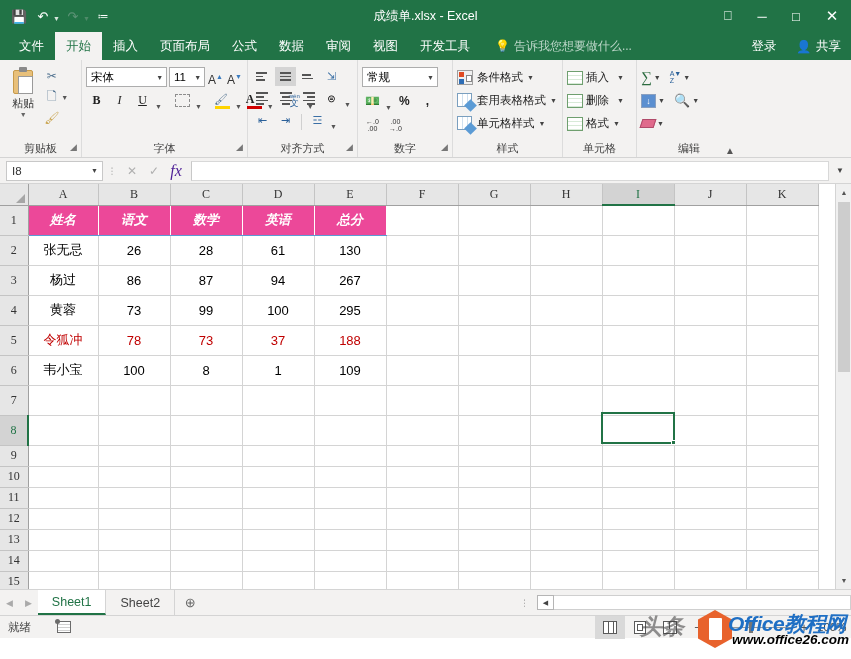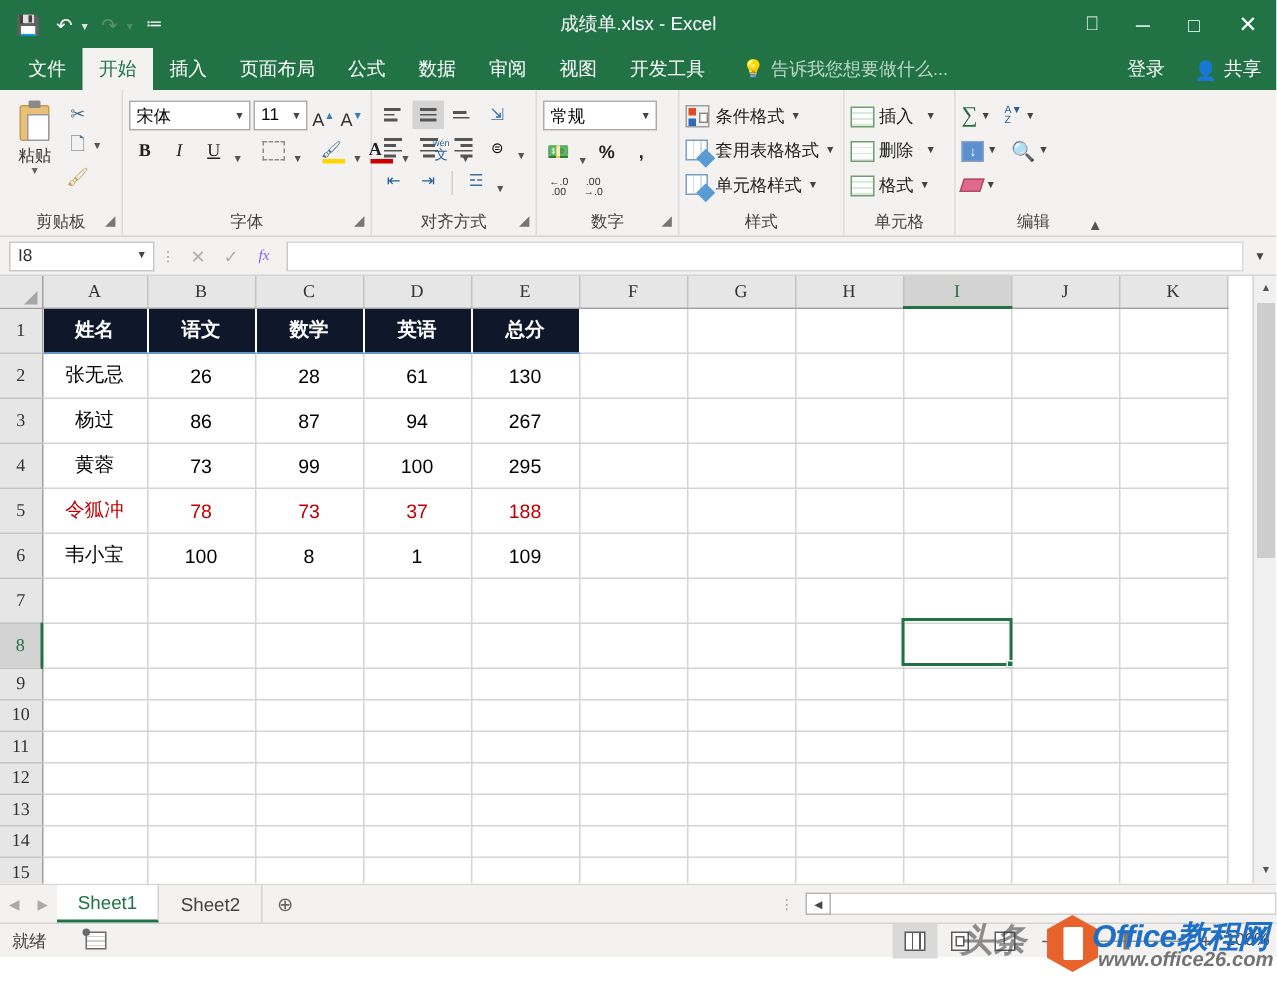--- a/index.html
+++ b/index.html
@@ -180,21 +180,21 @@
   .fbar { height: 26px; background: #f3f2f1; display: flex; align-items: center;
           padding: 0 4px 0 6px; gap: 4px; border-bottom: 1px solid #d4d4d4; }
   .namebox { width: 97px; height: 20px; background: #fff; border: 1px solid #c8c8c8;
              font-size: 11.5px; color: #333; display: flex; align-items: center;
              padding-left: 5px; position: relative; }
   .namebox .cv { position: absolute; right: 4px; font-size: 7px; color: #444; }
   .fb-dots { width: 10px; text-align: center; color: #999; font-size: 9px; letter-spacing:0;}
   .fb-btns { display: flex; align-items: center; gap: 0px; }
   .fb-b { width: 22px; height: 20px; display: flex; align-items: center; justify-content: center;
           font-size: 12px; color: #b0b0b0; }
-  .fb-b.fx { color: #8b5cf6; font-style: italic; font-family: "Liberation Serif", serif; font-size: 10px;}
+  .fb-b.fx { color: #4c1d95; font-style: italic; font-family: "Liberation Serif", serif; font-size: 16px;}
   .fb-input { flex: 1; height: 20px; background: #fff; border: 1px solid #d8d8d8;
               border-left: 1px solid #c8c8c8; }
   .fb-caret { width: 14px; text-align: center; font-size: 8px; color: #444; }
 
   
   .gridwrap { position: relative; height: 405px; background: #fff; overflow: hidden; }
   table.grid { border-collapse: collapse; table-layout: fixed; }
   .corner { width: 28px; height: 21px; background: #e6e6e6;
             border-right: 1px solid #a0a0a0; border-bottom: 1px solid #a0a0a0; position: relative; }
   .corner::after { content: ""; position: absolute; right: 3px; bottom: 2px;
@@ -204,22 +204,22 @@
             border-bottom: 1px solid #a0a0a0; font-family: "Liberation Serif", serif;
             font-weight: normal; font-size: 12px; color: #333; text-align: center; }
   th.colh.sel { background: #d3d3d3; border-bottom: 2px solid #217346; color: #217346; }
   th.rowh { width: 28px; background: #e6e6e6; border-right: 1px solid #a0a0a0;
             border-bottom: 1px solid #c4c4c4; font-family: "Liberation Serif", serif;
             font-weight: normal; font-size: 12px; color: #333; text-align: center; }
   th.rowh.sel { background: #d3d3d3; border-right: 2px solid #217346; color: #217346; }
   td.cell { border-right: 1px solid #d4d4d4; border-bottom: 1px solid #d4d4d4;
             font-size: 13px; color: #000; text-align: center; overflow: hidden;
             white-space: nowrap; background: #fff; }
-  td.cell.hdr { background: #0f172a; color: #ffffff; font-weight: bold;
-                border-right: 1px solid #ffffff; border-bottom: 1px solid #5b9bd5; }
+  td.cell.hdr { background: #ec4899; color: #ffffff; font-weight: bold;
+                border-right: 1px solid #ffffff; border-bottom: 1px solid #5b9bd5; font-style: italic; }
   td.cell.red { color: #c00000; }
   .selbox { position: absolute; border: 2px solid #217346; pointer-events: none; }
   .selhandle { position: absolute; width: 5px; height: 5px; background: #217346;
                border: 1px solid #fff; }
 
   
   .vscroll { position: absolute; right: 0; top: 0; width: 16px; bottom: 0;
              background: #f0f0f0; border-left: 1px solid #d4d4d4; }
   .vs-up, .vs-dn { width: 16px; height: 17px; display: flex; align-items: center;
                    justify-content: center; font-size: 7px; color: #555; }
@@ -277,21 +277,21 @@
   .wm-toutiao { position: absolute; left: 0px; top: 4px; font-size: 22px; color: #3a3a3a;
                 opacity: 0.55; white-space: nowrap; font-weight: bold; }
   .wm-logo { position: absolute; left: 58px; top: 2px; width: 34px; height: 38px; }
   .wm-hex { width: 34px; height: 38px; background: #e8622c;
             clip-path: polygon(50% 0%,100% 25%,100% 75%,50% 100%,0% 75%,0% 25%); }
   .wm-doc { position: absolute; left: 11px; top: 8px; width: 13px; height: 22px;
             background: #fff; border-radius: 1px; }
   .wm-title { position: absolute; left: 88px; top: 2px; font-size: 21px; font-weight: bold;
               color: #1f6fc4; white-space: nowrap; letter-spacing: -0.5px; }
   .wm-url { position: absolute; left: 92px; top: 24px; font-size: 13.5px; font-weight: bold;
-            color: #737373; white-space: nowrap; }
+            color: #000000; white-space: nowrap; }
 </style>
 </head>
 <body>
 
 <div class="titlebar">
   <div class="qat">
     <div class="qat-btn">💾</div>
     <div class="qat-btn">↶</div>
     <span class="qat-caret">▼</span>
     <div class="qat-btn dim">↷</div>

